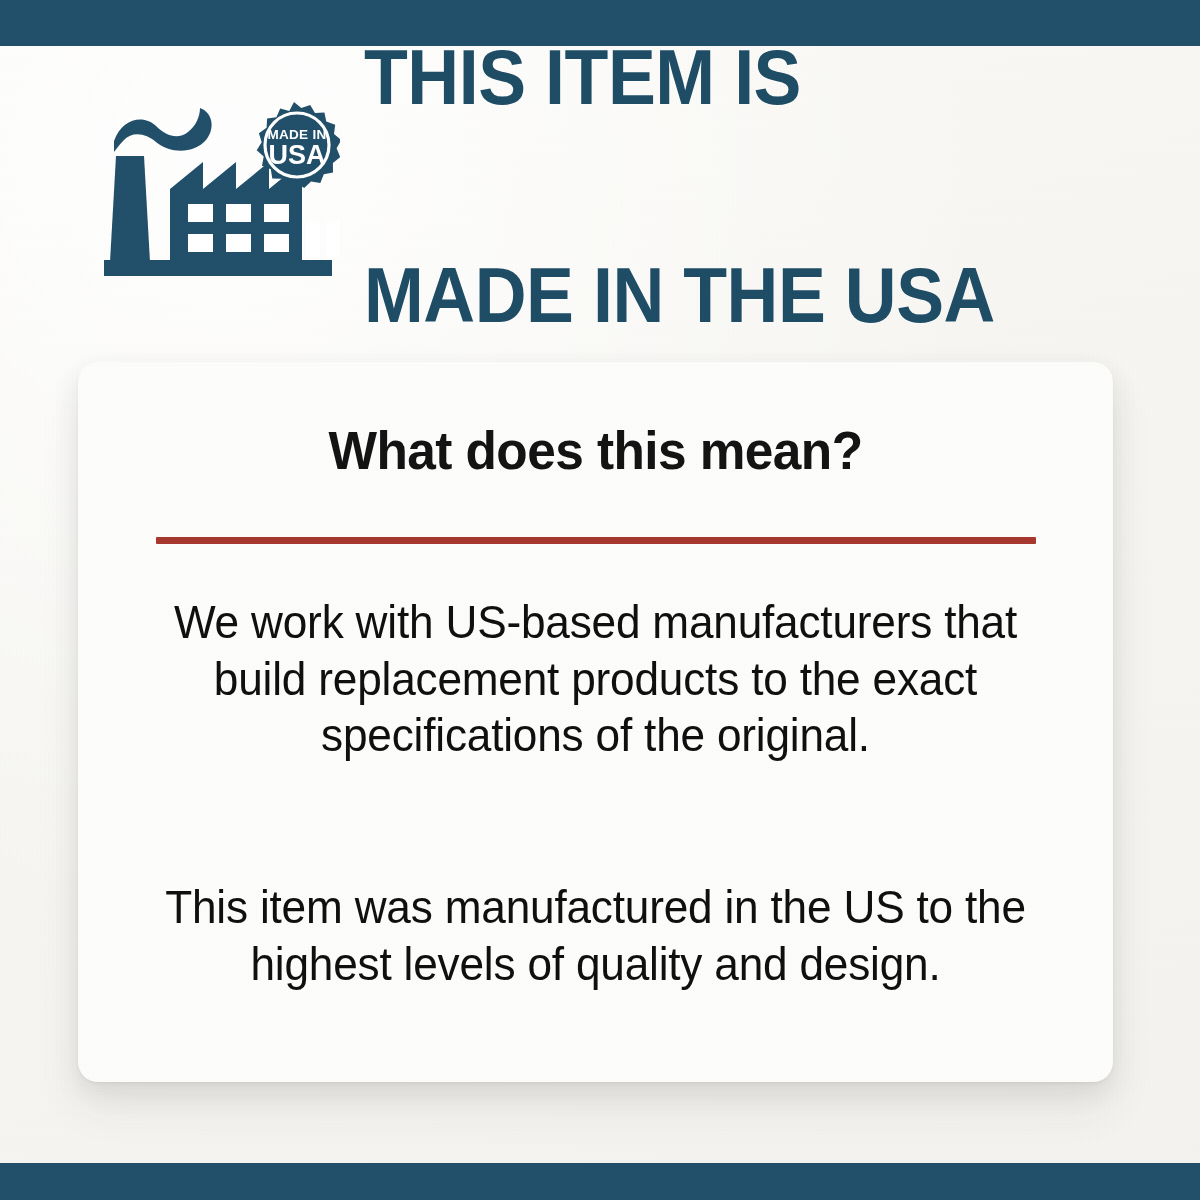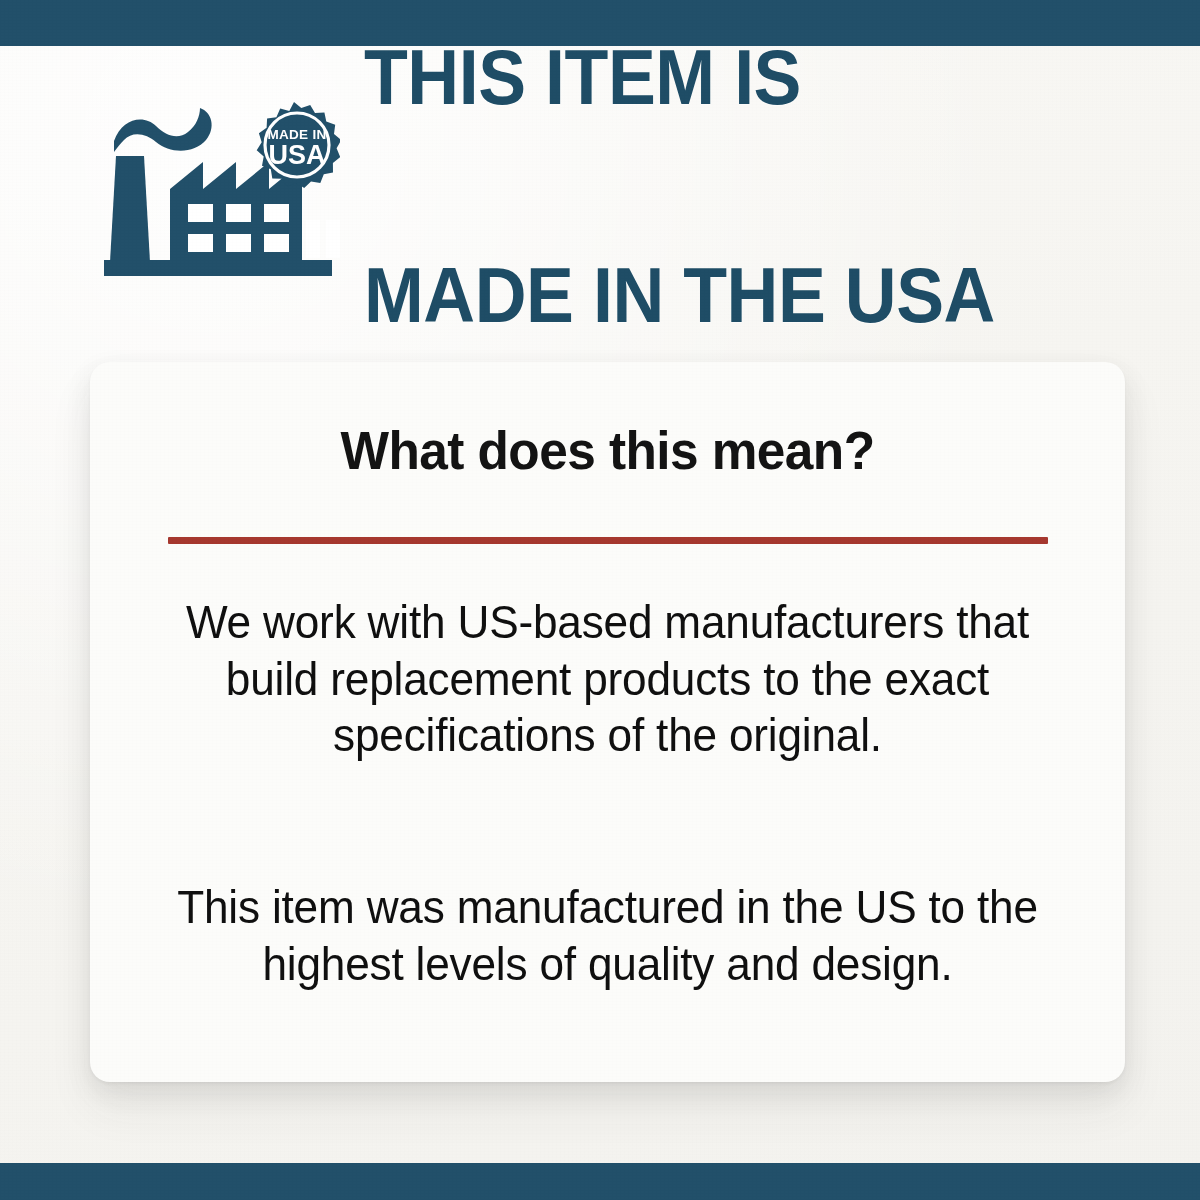--- a/index.html
+++ b/index.html
@@ -80,21 +80,21 @@
     transform: scaleX(0.92);
     transform-origin: left center;
     white-space: pre;
     text-shadow: 0 1px 0 rgba(255,255,255,0.55);
   }
   .headline .hl-line { display: block; }
 
   
   .card {
     position: absolute;
-    left: 90px;
+    left: 78px;
     top: 362px;
     width: 1035px;
     height: 720px;
     background: #fcfcfa;
     border-radius: 20px;
     box-shadow:
       0 2px 3px rgba(60,60,60,0.05),
       0 10px 26px rgba(60,60,60,0.10),
       0 26px 46px rgba(60,60,60,0.07);
     box-sizing: border-box;

